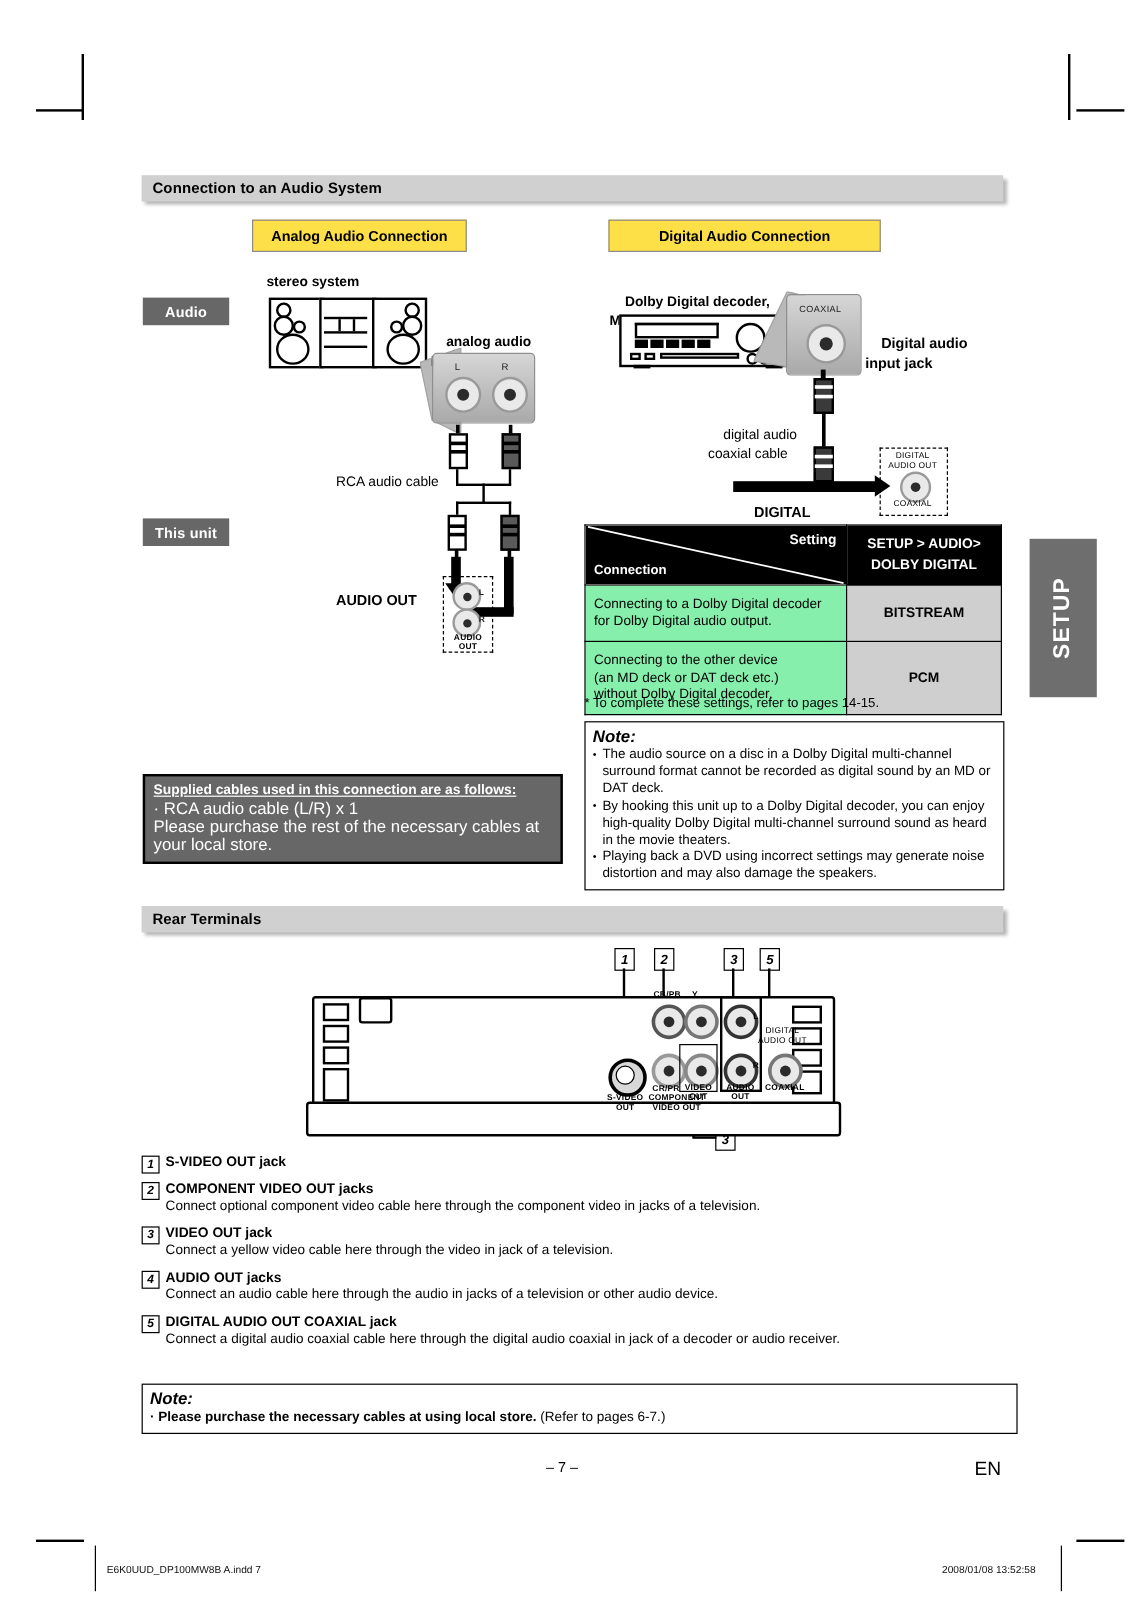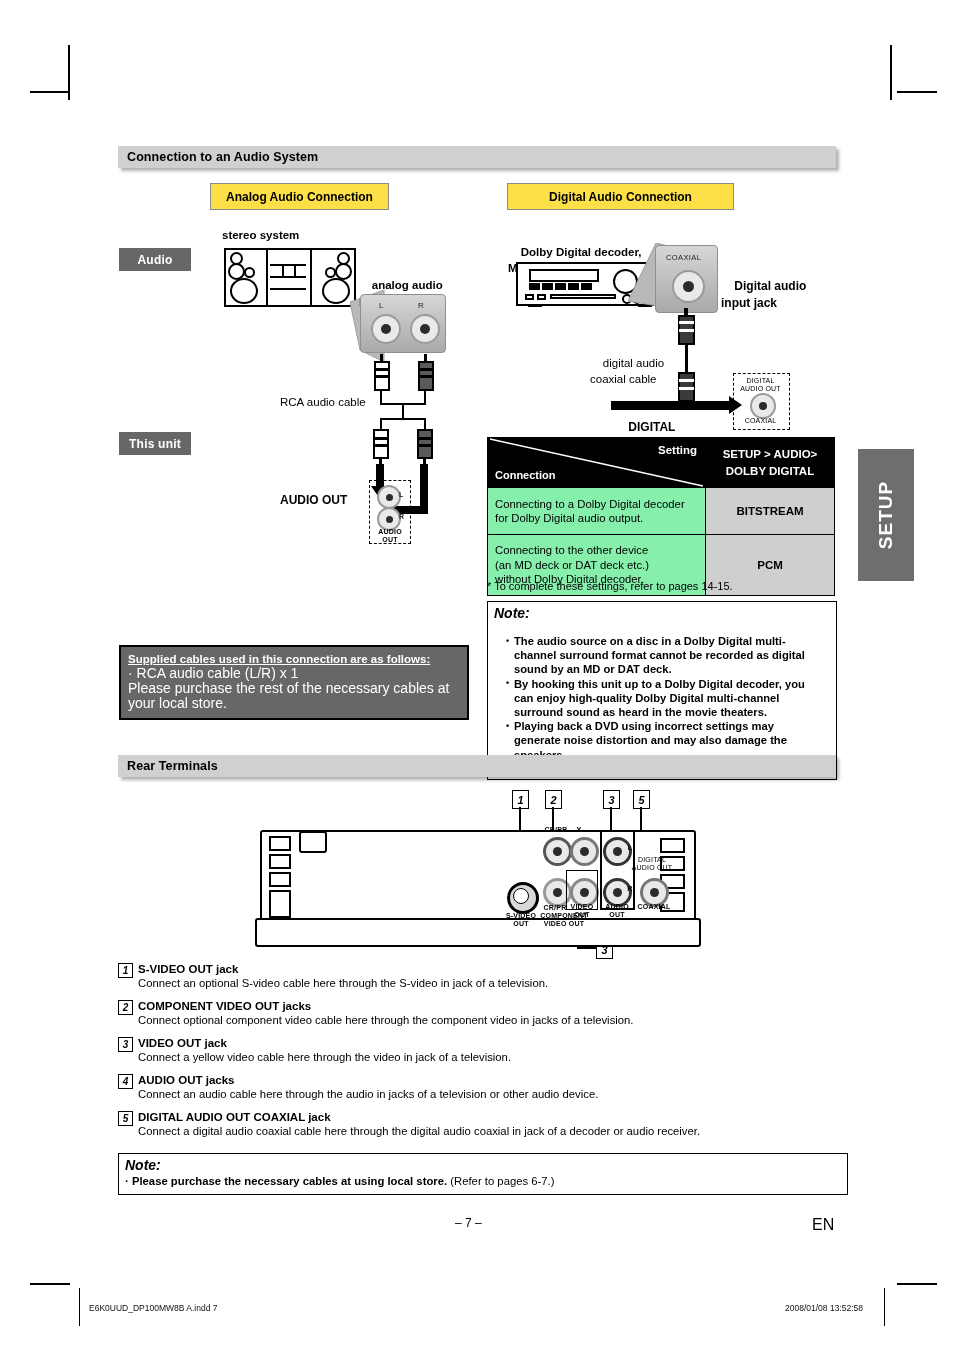--- a/index.html
+++ b/index.html
@@ -59,21 +59,21 @@
   .th-dark .slash{position:absolute;left:0;top:0;width:100%;height:100%;}
   .th-right{background:#000;color:#fff;text-align:center;font-size:11.5px;
     font-weight:bold;line-height:17px;padding:4px 4px;}
   .td-desc{background:#86efac;font-size:11.3px;line-height:14.5px;padding:5px 7px;}
   .td-val{background:#cfcfcf;text-align:center;font-size:11.5px;font-weight:bold;}
   .footnote{position:absolute;font-size:11px;}
 
   
   .notebox{position:absolute;border:1.5px solid #000;background:#fff;padding:3px 6px 5px 6px;}
   .note-title{font-size:14px;font-weight:bold;font-style:italic;line-height:17px;}
-  .note-ul{margin:12px;padding:0;list-style:none;font-weight:bold;}
+  .note-ul{margin:0;padding:0;list-style:none;}
   .note-ul li{font-size:11.2px;line-height:14.2px;padding-left:8px;position:relative;}
   .note-ul li:before{content:"\2022";position:absolute;left:0;top:-.5px;font-size:9px;}
 
   
   .darkbox{
     position:absolute;background:#676767;border:2px solid #000;color:#fff;
     padding:5px 7px 7px 7px;
   }
   .darkbox .hd{font-size:11.5px;font-weight:bold;line-height:14px;text-decoration:underline;}
   .darkbox .bd{font-size:14px;line-height:15px;}
@@ -470,21 +470,20 @@
     <div class="rcajack" style="left:385px;top:88px;width:23px;height:23px;border:3px solid #777;">
       <i style="width:9px;height:9px;"></i>
     </div>
     <div class="tinylbl" style="left:382px;top:113px;width:34px;">COAXIAL</div>
   </div>
 
   <div class="numlist" style="left:118px;top:962px;width:730px;">
     <div class="nrow">
       <div class="nbadge">1</div>
       <div class="ntitle">S-VIDEO OUT jack</div>
-      <div class="ndesc">Connect an optional S-video cable here through the S-video in jack of a television.</div>
     </div>
     <div class="nrow">
       <div class="nbadge">2</div>
       <div class="ntitle">COMPONENT VIDEO OUT jacks</div>
       <div class="ndesc">Connect optional component video cable here through the component video in jacks of a television.</div>
     </div>
     <div class="nrow">
       <div class="nbadge">3</div>
       <div class="ntitle">VIDEO OUT jack</div>
       <div class="ndesc">Connect a yellow video cable here through the video in jack of a television.</div>

